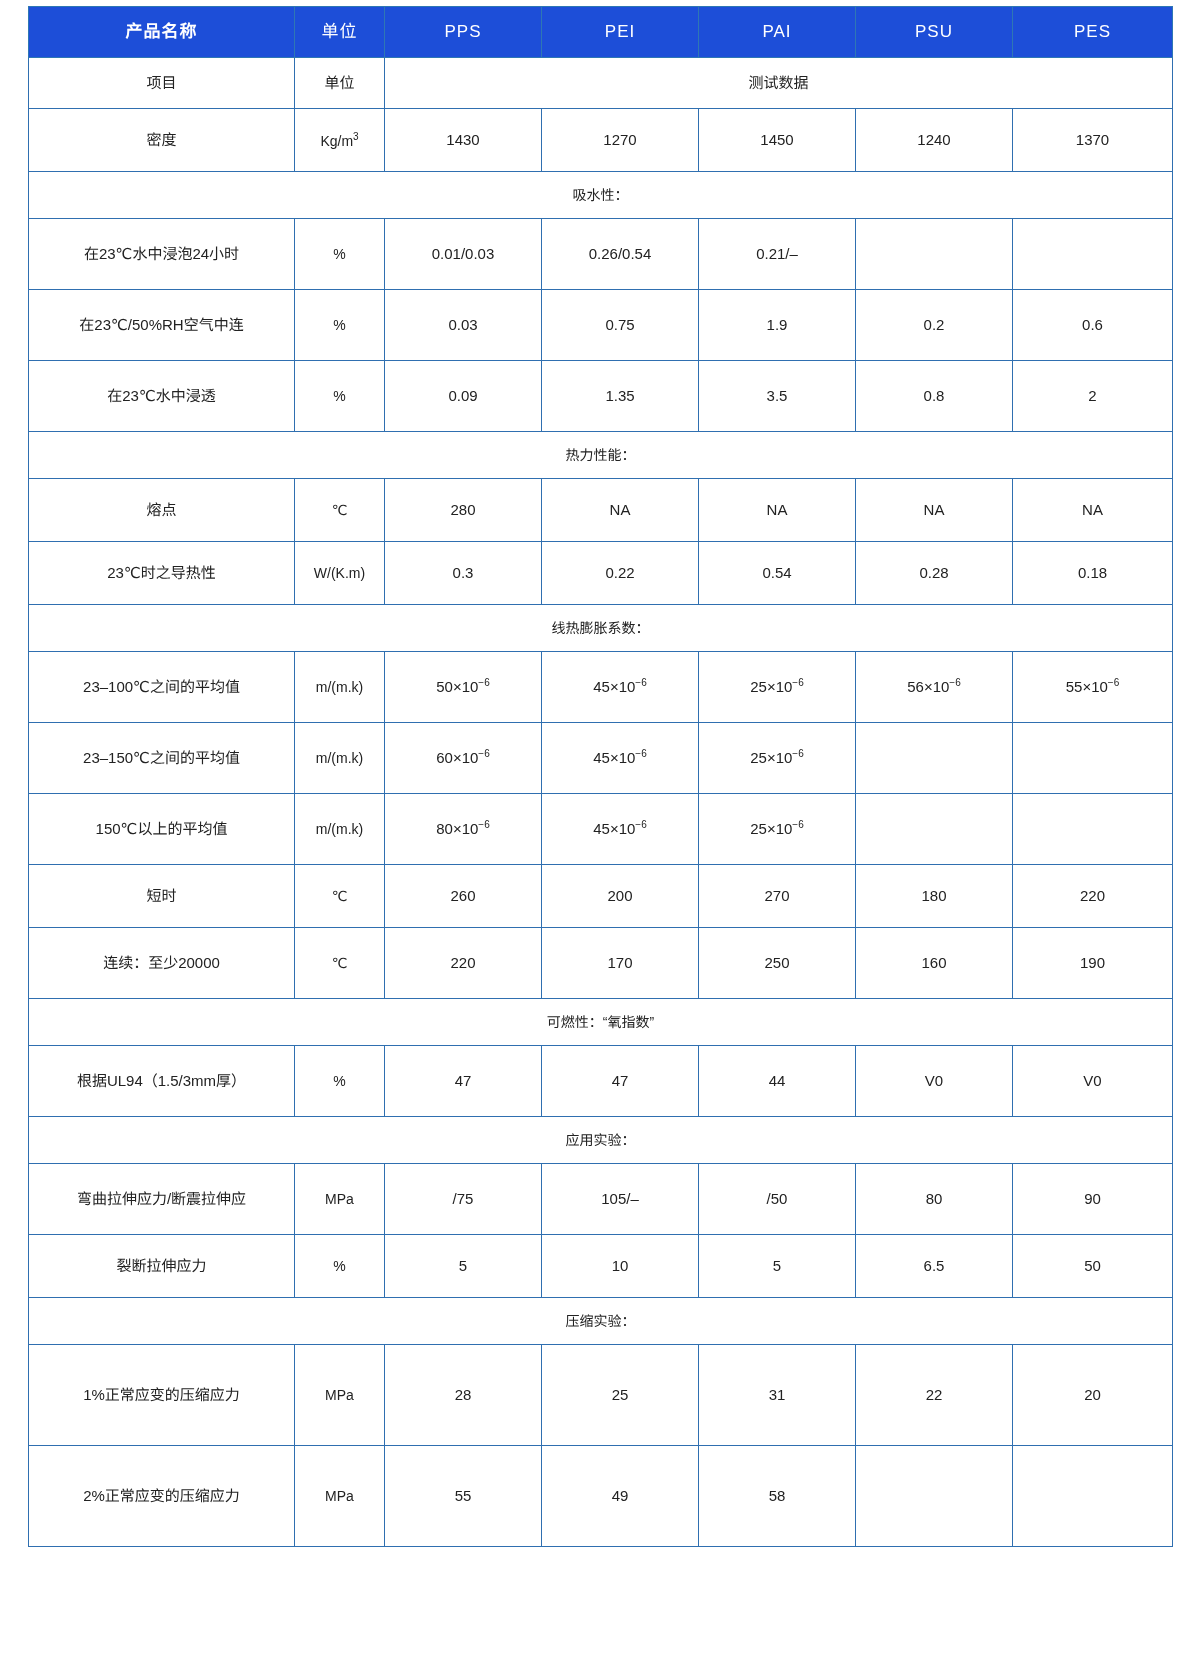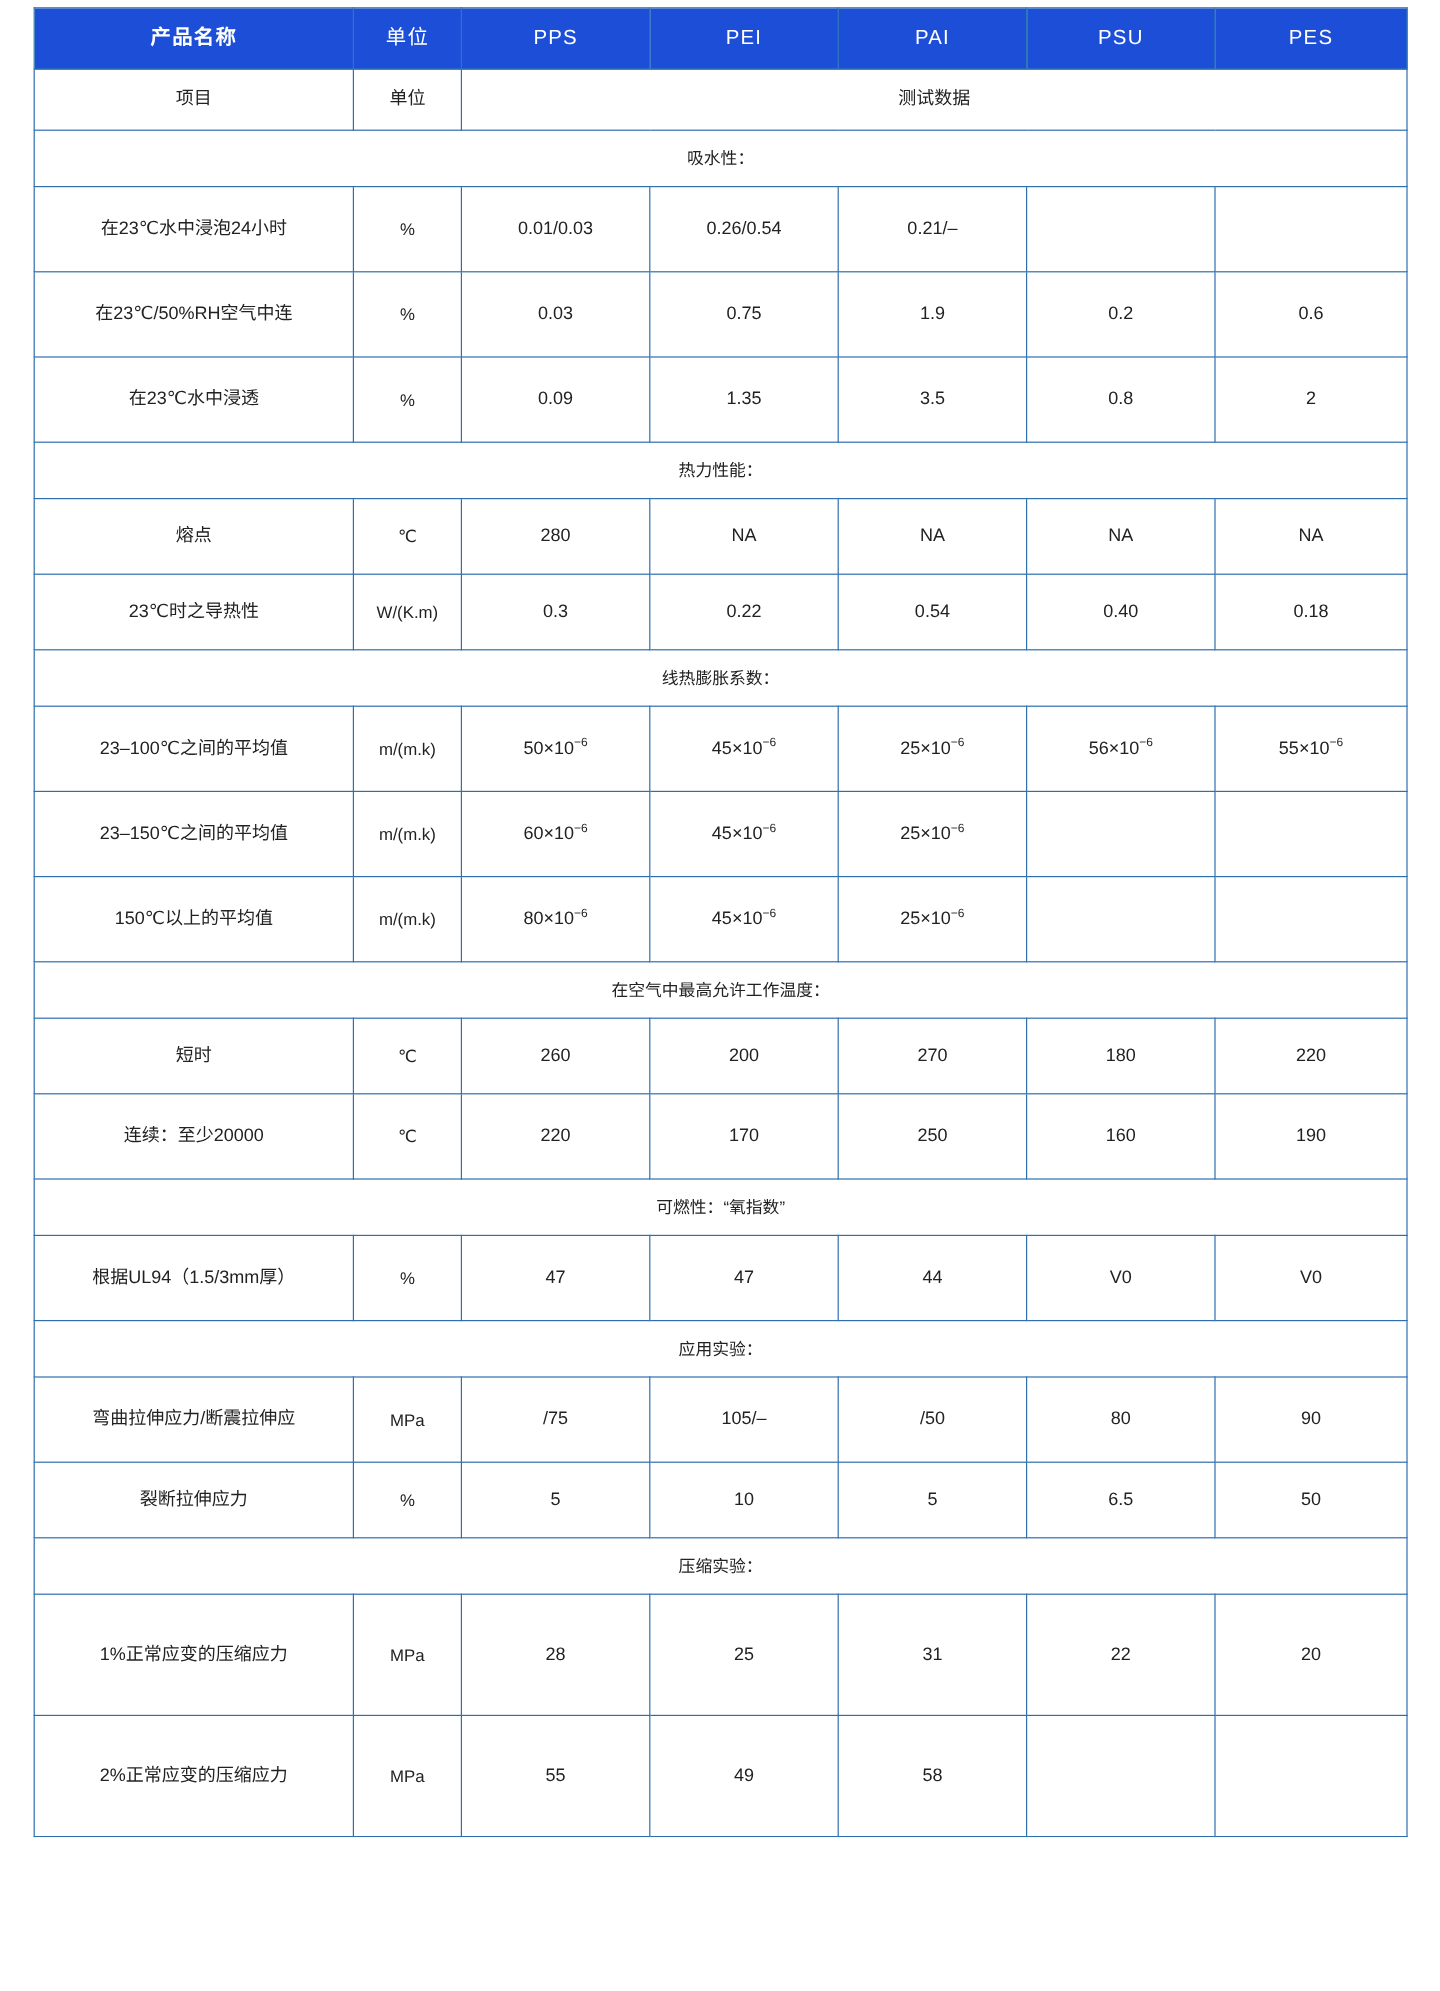--- a/index.html
+++ b/index.html
@@ -90,20 +90,29 @@
         <th>PES</th>
       </tr>
     </thead>
     <tbody>
       <tr class="subhead">
         <td>项目</td>
         <td>单位</td>
         <td colspan="5">测试数据</td>
       </tr>
 
+    <tr>
+          <td class="rowlabel">密度</td>
+          <td class="unit">Kg/m<sup>3</sup></td>
+          <td class="val">1430</td>
+          <td class="val">1270</td>
+          <td class="val">1450</td>
+          <td class="val">1240</td>
+          <td class="val">1370</td>
+        </tr>
         <tr>
           <td class="section" colspan="7">吸水性：</td>
         </tr>
         <tr>
           <td class="rowlabel tall">在23℃水中浸泡24小时</td>
           <td class="unit">%</td>
           <td class="val">0.01/0.03</td>
           <td class="val">0.26/0.54</td>
           <td class="val">0.21/–</td>
           <td class="val"></td>
@@ -138,21 +147,21 @@
           <td class="val">NA</td>
           <td class="val">NA</td>
           <td class="val">NA</td>
         </tr>
         <tr>
           <td class="rowlabel">23℃时之导热性</td>
           <td class="unit">W/(K.m)</td>
           <td class="val">0.3</td>
           <td class="val">0.22</td>
           <td class="val">0.54</td>
-          <td class="val">0.40</td>
+          <td class="val">0.28</td>
           <td class="val">0.18</td>
         </tr>
         <tr>
           <td class="section" colspan="7">线热膨胀系数：</td>
         </tr>
         <tr>
           <td class="rowlabel tall">23–100℃之间的平均值</td>
           <td class="unit">m/(m.k)</td>
           <td class="val">50×10<sup>−6</sup></td>
           <td class="val">45×10<sup>−6</sup></td>
@@ -172,23 +181,20 @@
         <tr>
           <td class="rowlabel tall">150℃以上的平均值</td>
           <td class="unit">m/(m.k)</td>
           <td class="val">80×10<sup>−6</sup></td>
           <td class="val">45×10<sup>−6</sup></td>
           <td class="val">25×10<sup>−6</sup></td>
           <td class="val"></td>
           <td class="val"></td>
         </tr>
         <tr>
-          <td class="section" colspan="7">在空气中最高允许工作温度：</td>
-        </tr>
-        <tr>
           <td class="rowlabel">短时</td>
           <td class="unit">℃</td>
           <td class="val">260</td>
           <td class="val">200</td>
           <td class="val">270</td>
           <td class="val">180</td>
           <td class="val">220</td>
         </tr>
         <tr>
           <td class="rowlabel tall">连续：至少20000</td>

